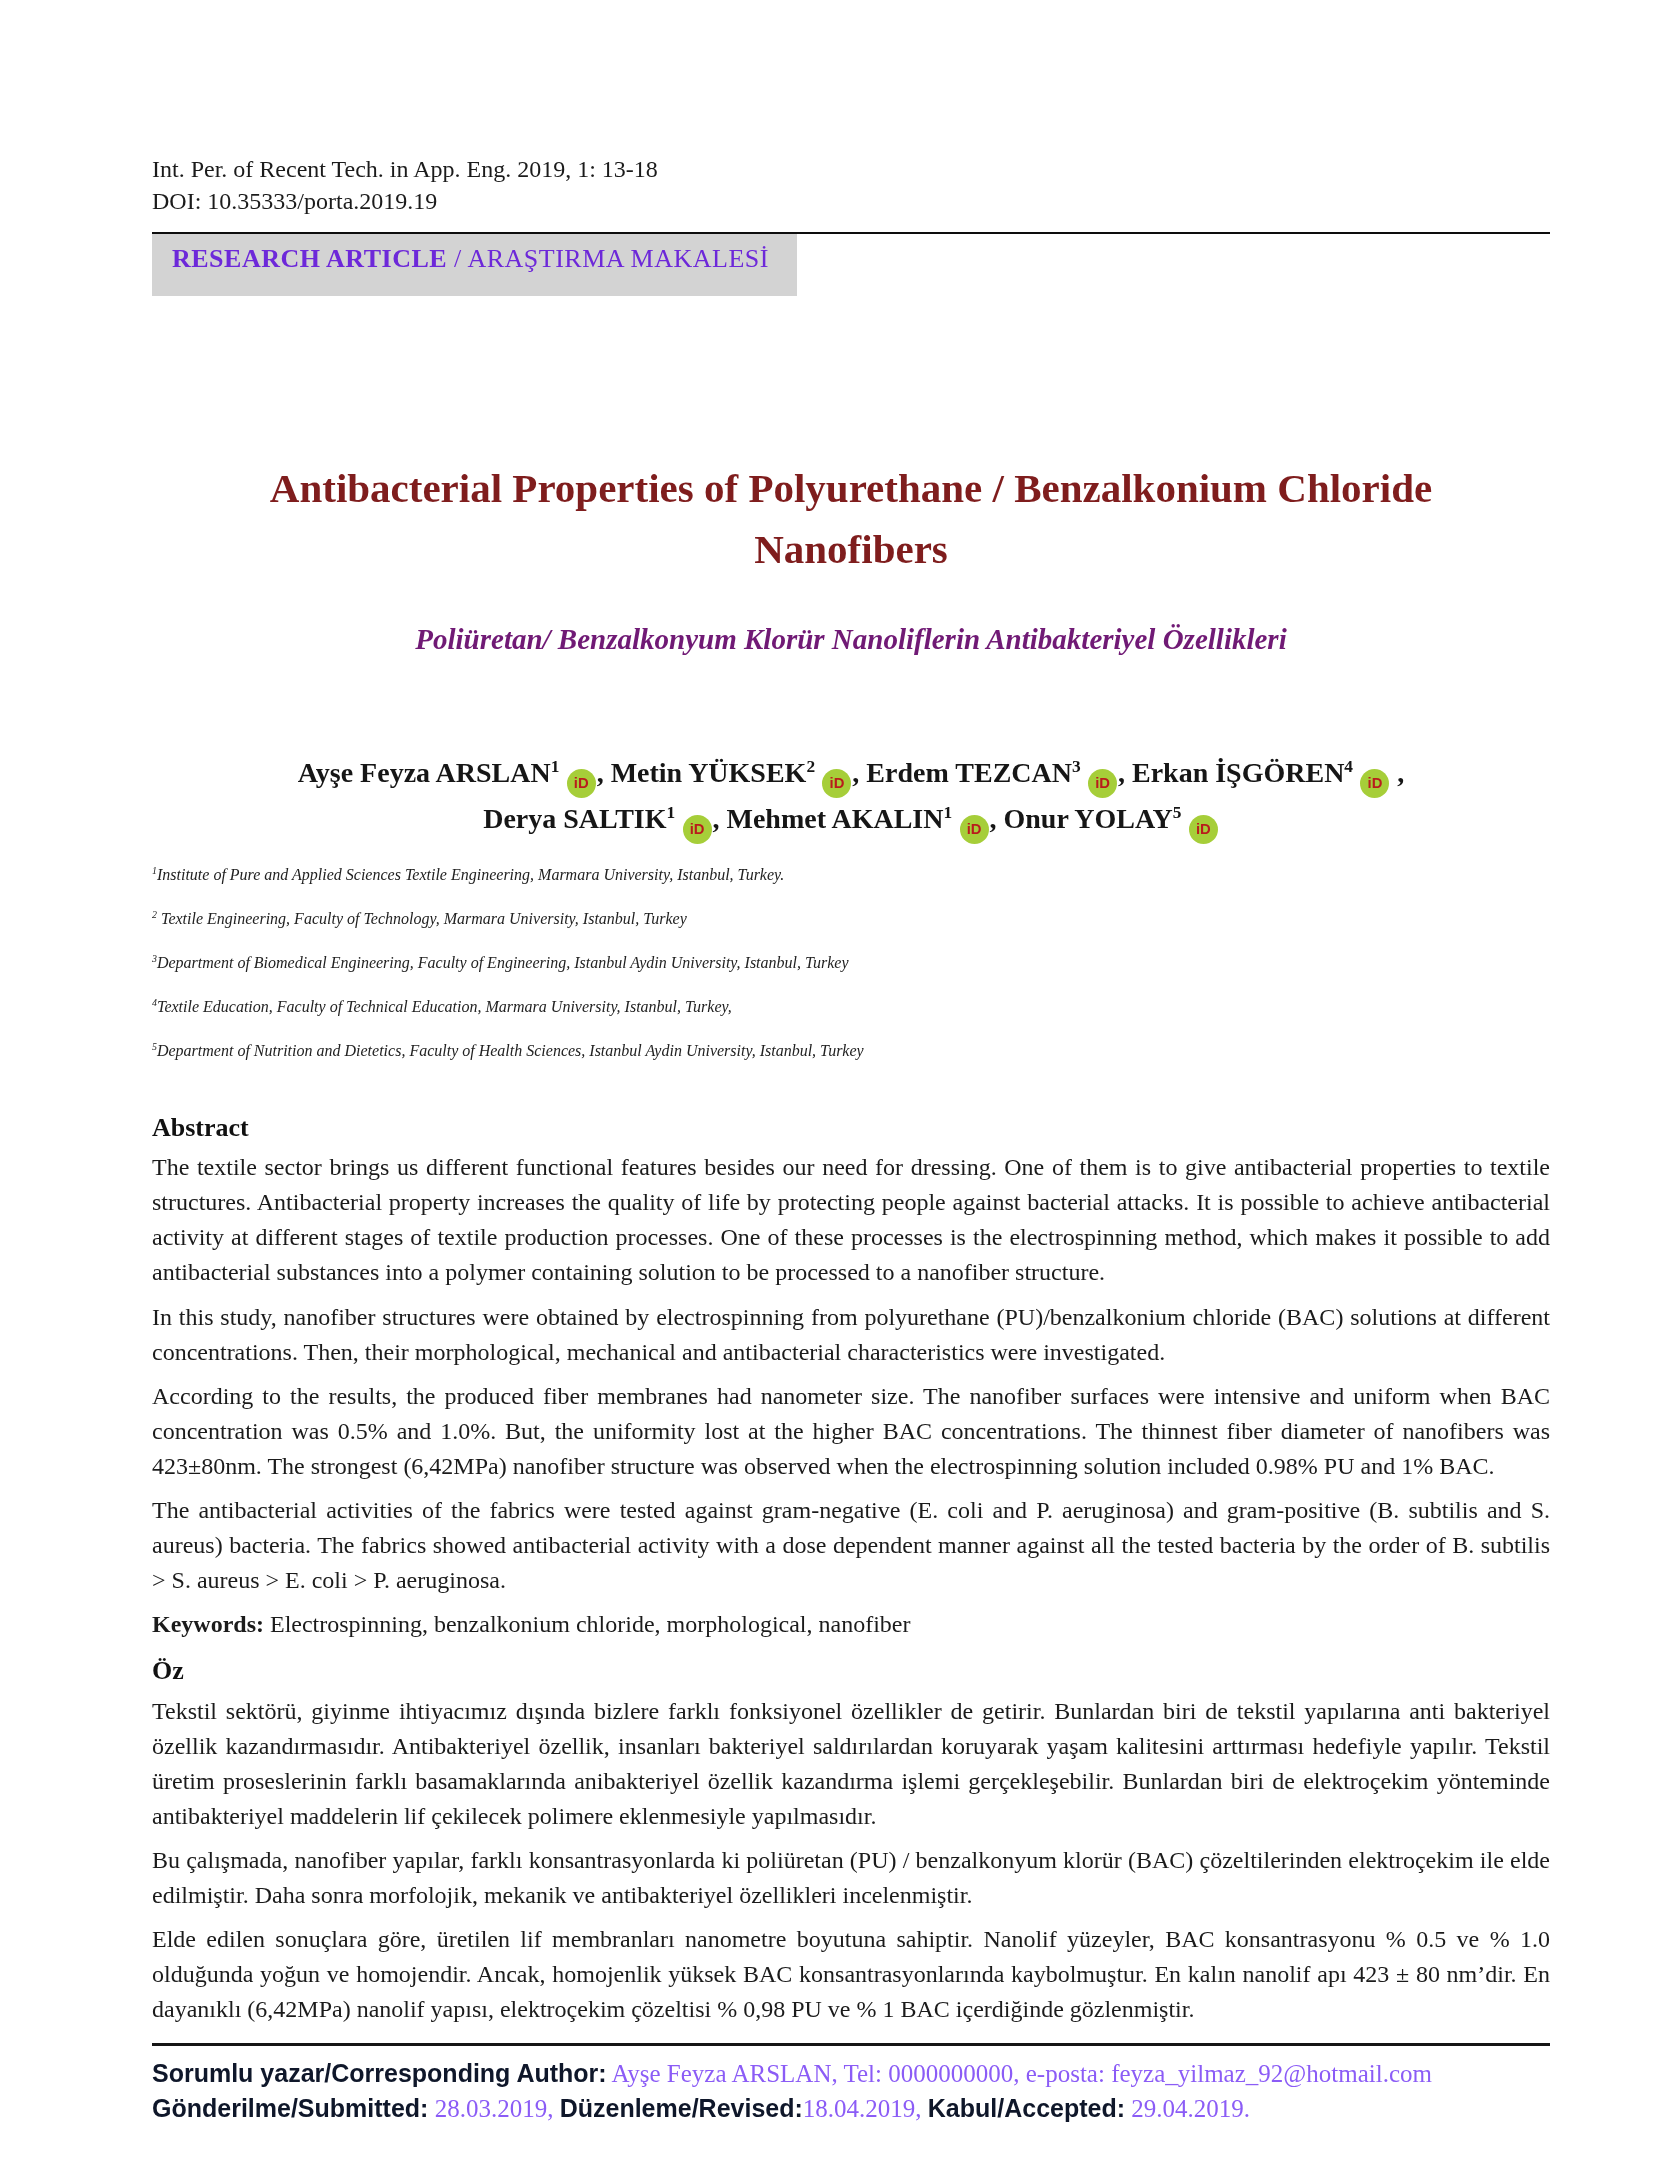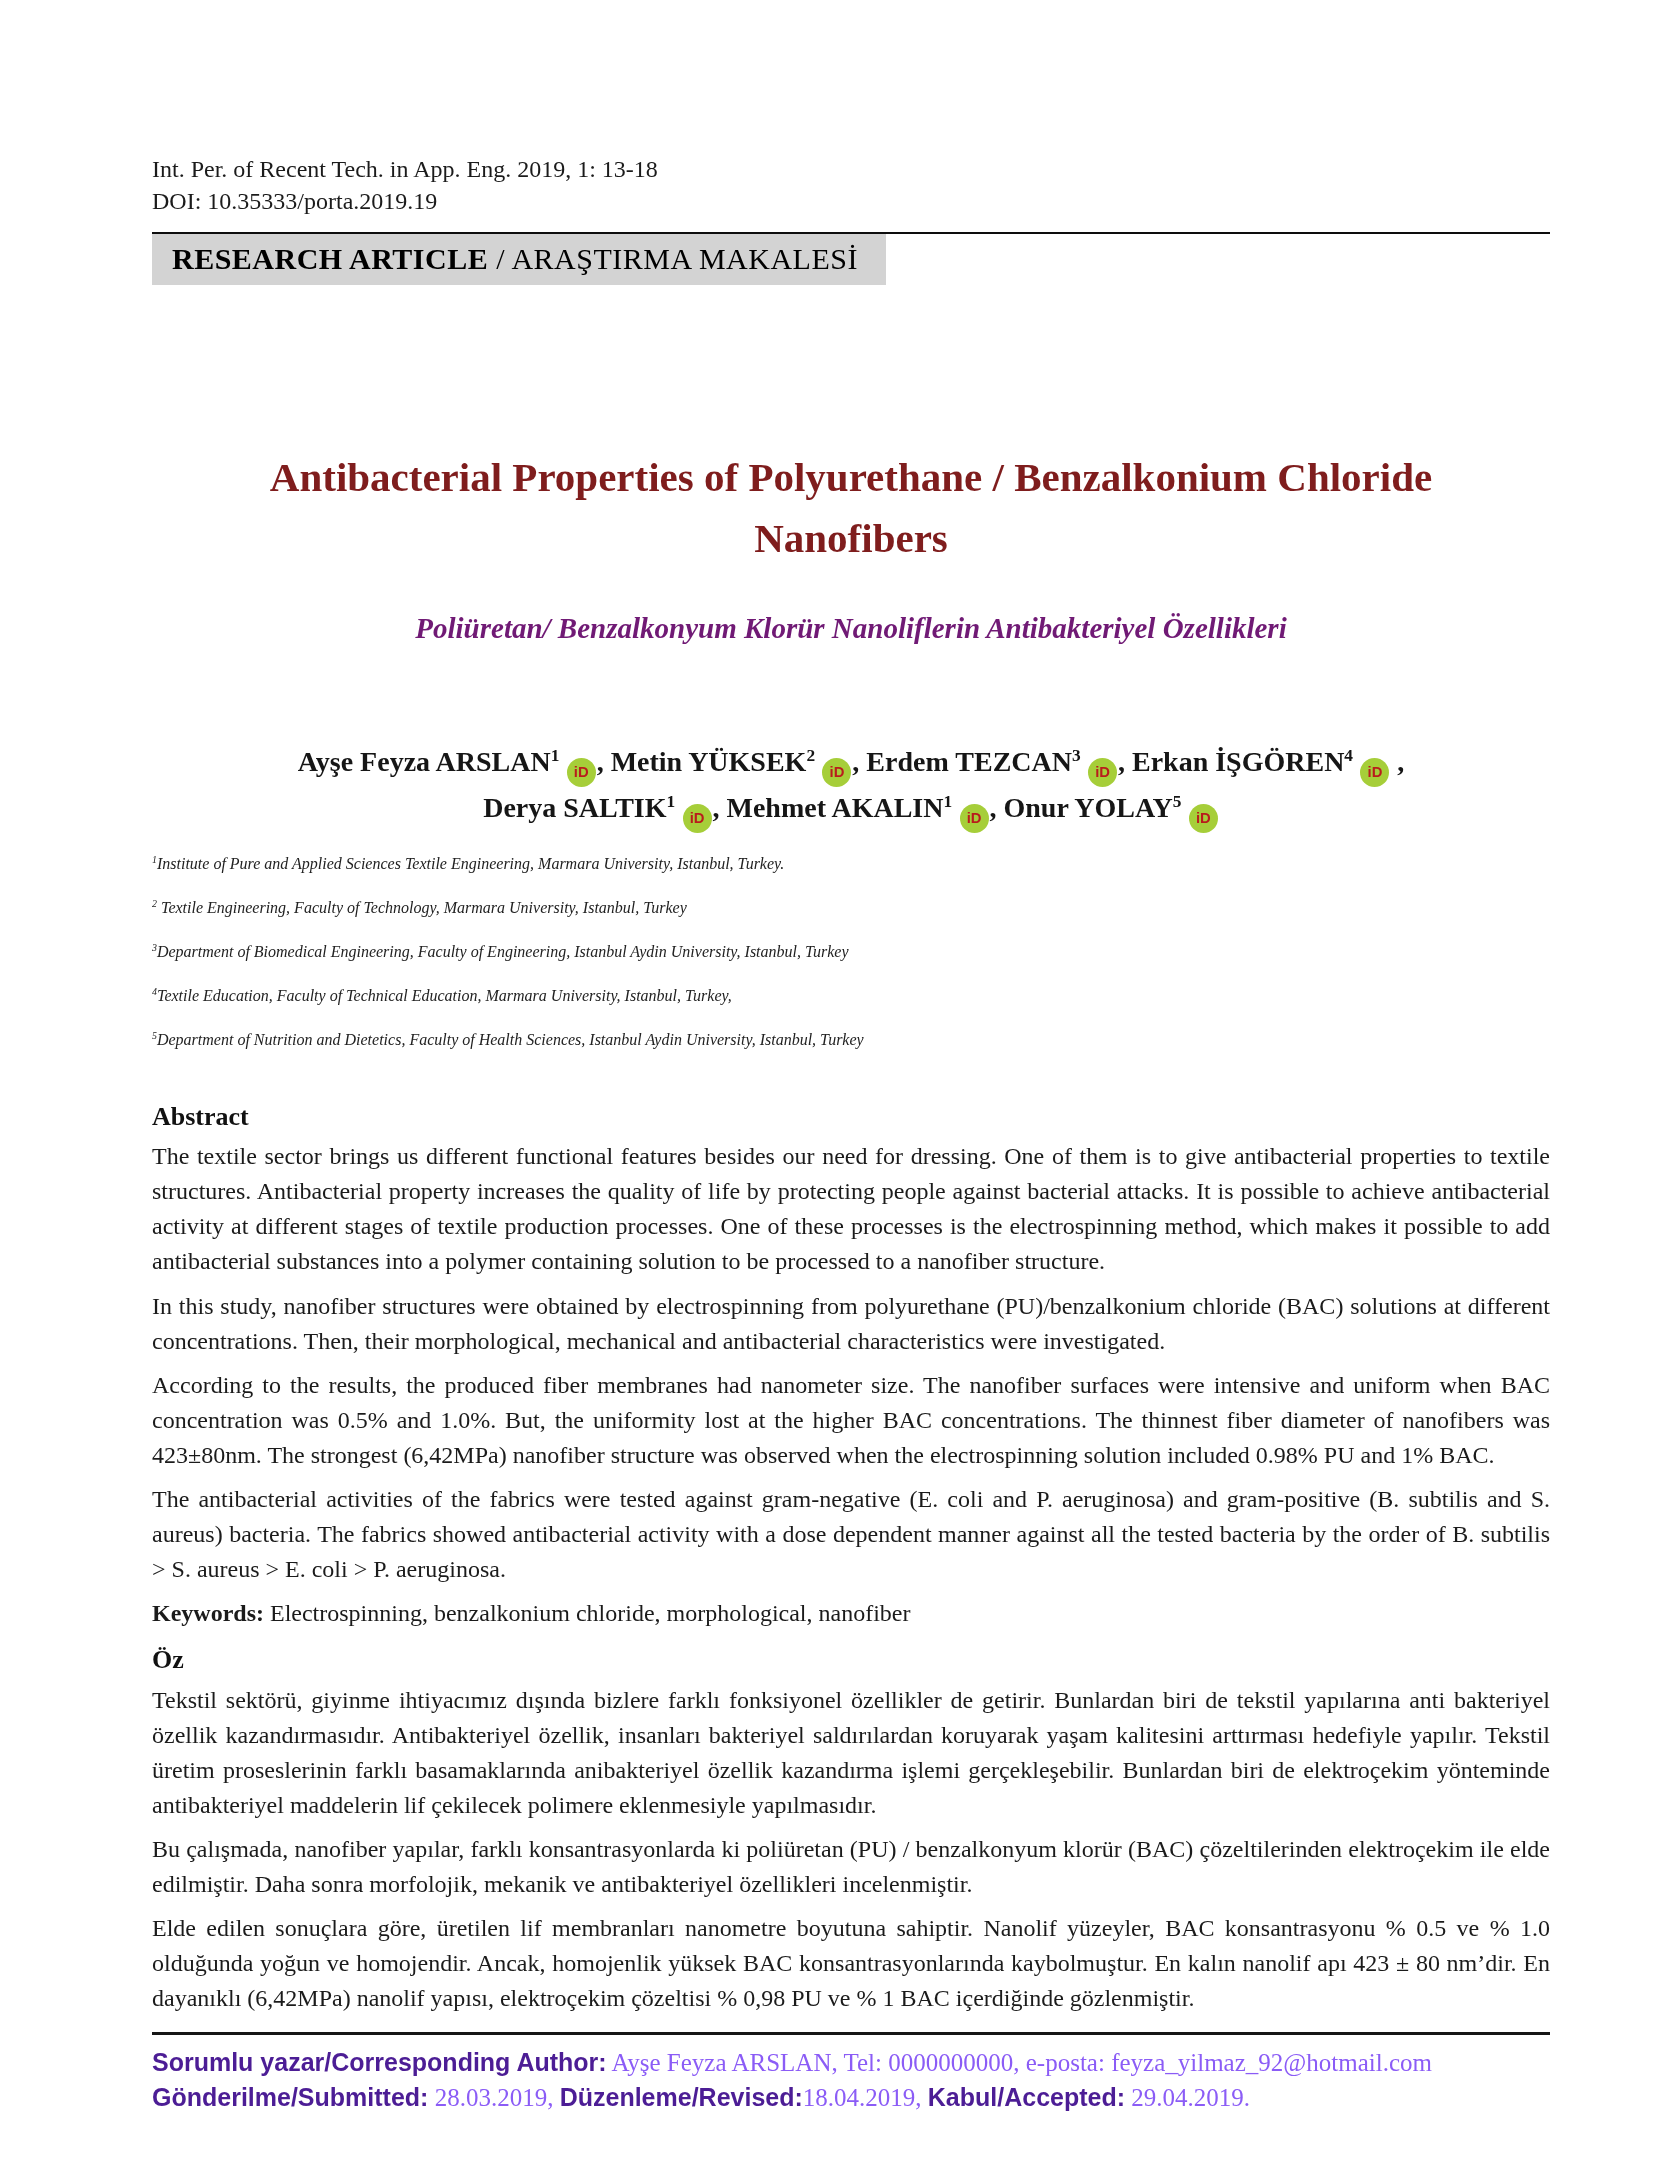--- a/index.html
+++ b/index.html
@@ -9,22 +9,22 @@
     color:#1b1b1b;
     -webkit-font-smoothing:antialiased;
   }
   .page{padding:0 124px 0 152px;width:1398px;}
 
   
   .journal-head{margin-top:153px;font-size:24px;line-height:32px;font-family:Liberation Serif, serif;}
   .banner-wrap{margin-top:14.8px;border-top:2.8px solid #0d0d0d;}
   .banner{
     display:inline-block;background:#d3d3d3;
-    font-size:30px;line-height:30px;padding:10px 28px 11px 20px;
-    color:#000000;letter-spacing:0.5px;
+    font-size:26px;line-height:30px;padding:10px 28px 22px 20px;
+    color:#6d28d9;letter-spacing:0.5px;
   }
   .banner .b{font-weight:bold;}
 
   
   .title-en{
     margin:162px auto 0 auto;max-width:1347px;text-align:center;
     font-size:41px;font-weight:bold;line-height:61px;color:#7f1d1d;
   }
   .title-tr{
     margin-top:41px;text-align:center;
@@ -52,21 +52,21 @@
   .section-heading.oz{margin-top:13px;}
   .paragraphs p, .keywords{
     margin:9.2px 0 0 0;font-size:24px;line-height:35px;text-align:justify;color:#1b1b1b;
   }
   .paragraphs p:first-child{margin-top:7.4px;}
   .keywords .kw-label{font-weight:bold;}
 
   
   .footer-rule{margin-top:16.6px;border-top:3.7px solid #161616;}
   .footer{margin-top:9.2px;font-size:25px;line-height:35px;}
-  .footer .lbl{font-family:"Liberation Sans", sans-serif;font-weight:bold;color:#4c1d95;}
+  .footer .lbl{font-family:"Liberation Sans", sans-serif;font-weight:bold;color:#0f172a;}
   .footer .val{font-family:"Liberation Serif", serif;color:#8b5cf6;}
 </style>
 </head>
 <body>
 
 <div class="page">
 
   <div class="journal-head">
     <div>Int. Per. of Recent Tech. in App. Eng. 2019, 1: 13-18</div>
     <div>DOI: 10.35333/porta.2019.19</div>

